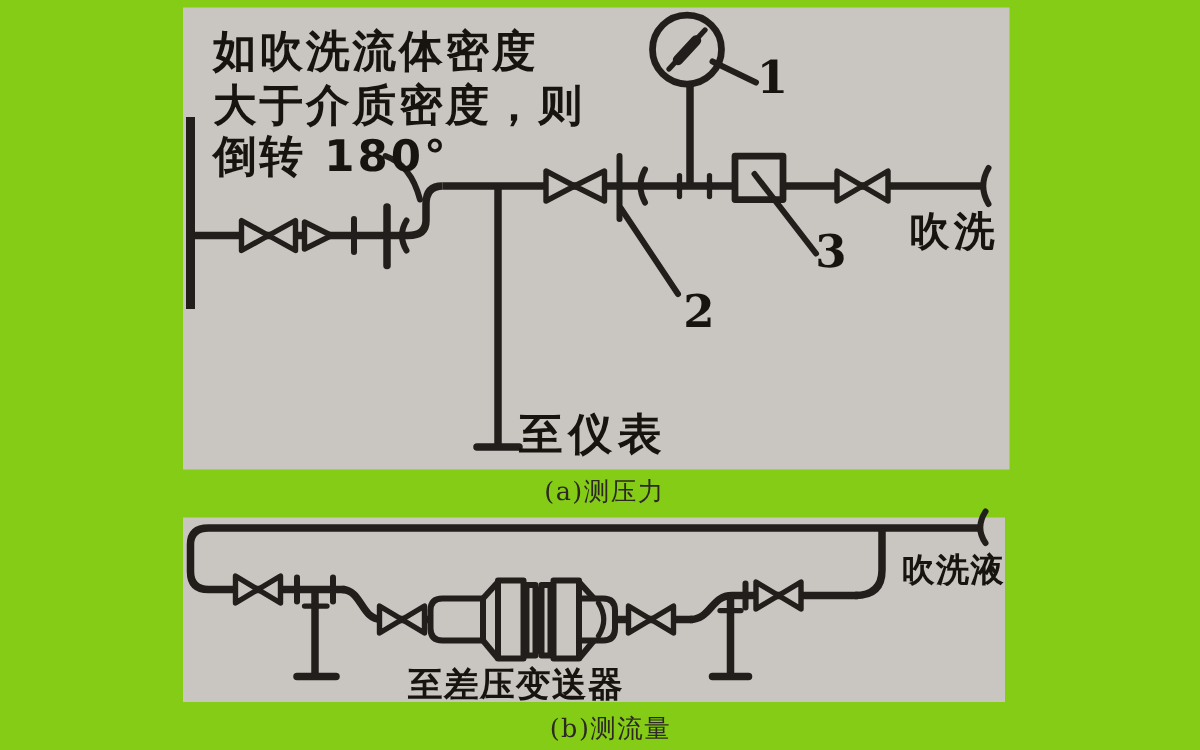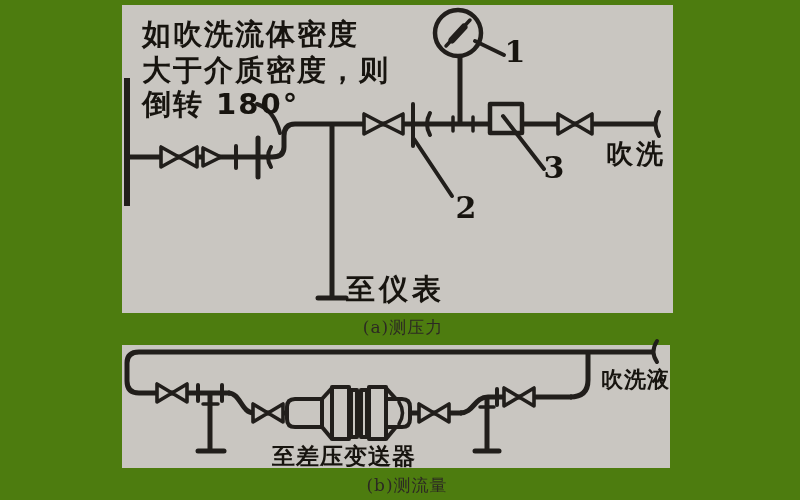--- a/index.html
+++ b/index.html
@@ -1,16 +1,16 @@
 <!DOCTYPE html>
 <html><head>
 <meta charset="utf-8">
 <style>
   html,body{margin:0;padding:0;background:#ffffff;}
-  .stage{position:relative;width:800px;height:500px;background:#4d7c0f;overflow:hidden;
+  .stage{position:relative;width:800px;height:500px;background:#84cc16;overflow:hidden;
          font-family:"DejaVu Sans",sans-serif;}
   svg{position:absolute;left:0;top:0;}
   .paper{fill:#c9c6c1;}
   .pipe{fill:none;stroke:#211e1b;stroke-width:5;stroke-linecap:butt;}
   .pipe-heavy{fill:none;stroke:#211e1b;stroke-width:6;}
   .tick{fill:none;stroke:#211e1b;stroke-width:4;stroke-linecap:round;}
   .tick-thin{fill:none;stroke:#211e1b;stroke-width:3.5;stroke-linecap:round;}
   .tick-tall{fill:none;stroke:#211e1b;stroke-width:5;stroke-linecap:round;}
   .valve{fill:#c9c6c1;stroke:#211e1b;stroke-width:3.6;stroke-linejoin:round;}
   .sym{fill:#c9c6c1;stroke:#211e1b;stroke-width:4.5;stroke-linejoin:round;}

